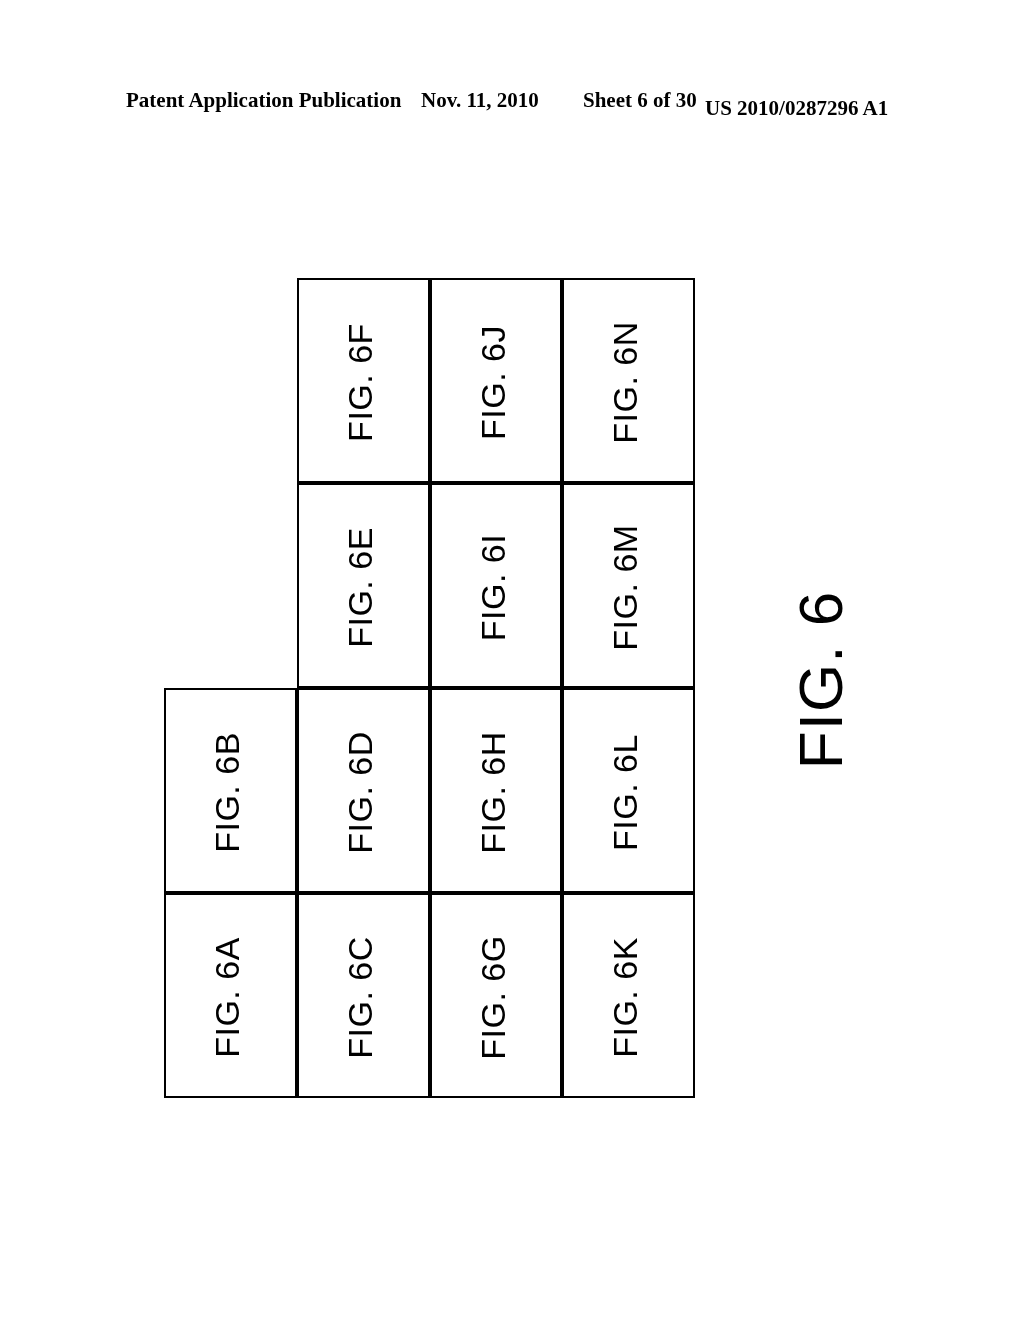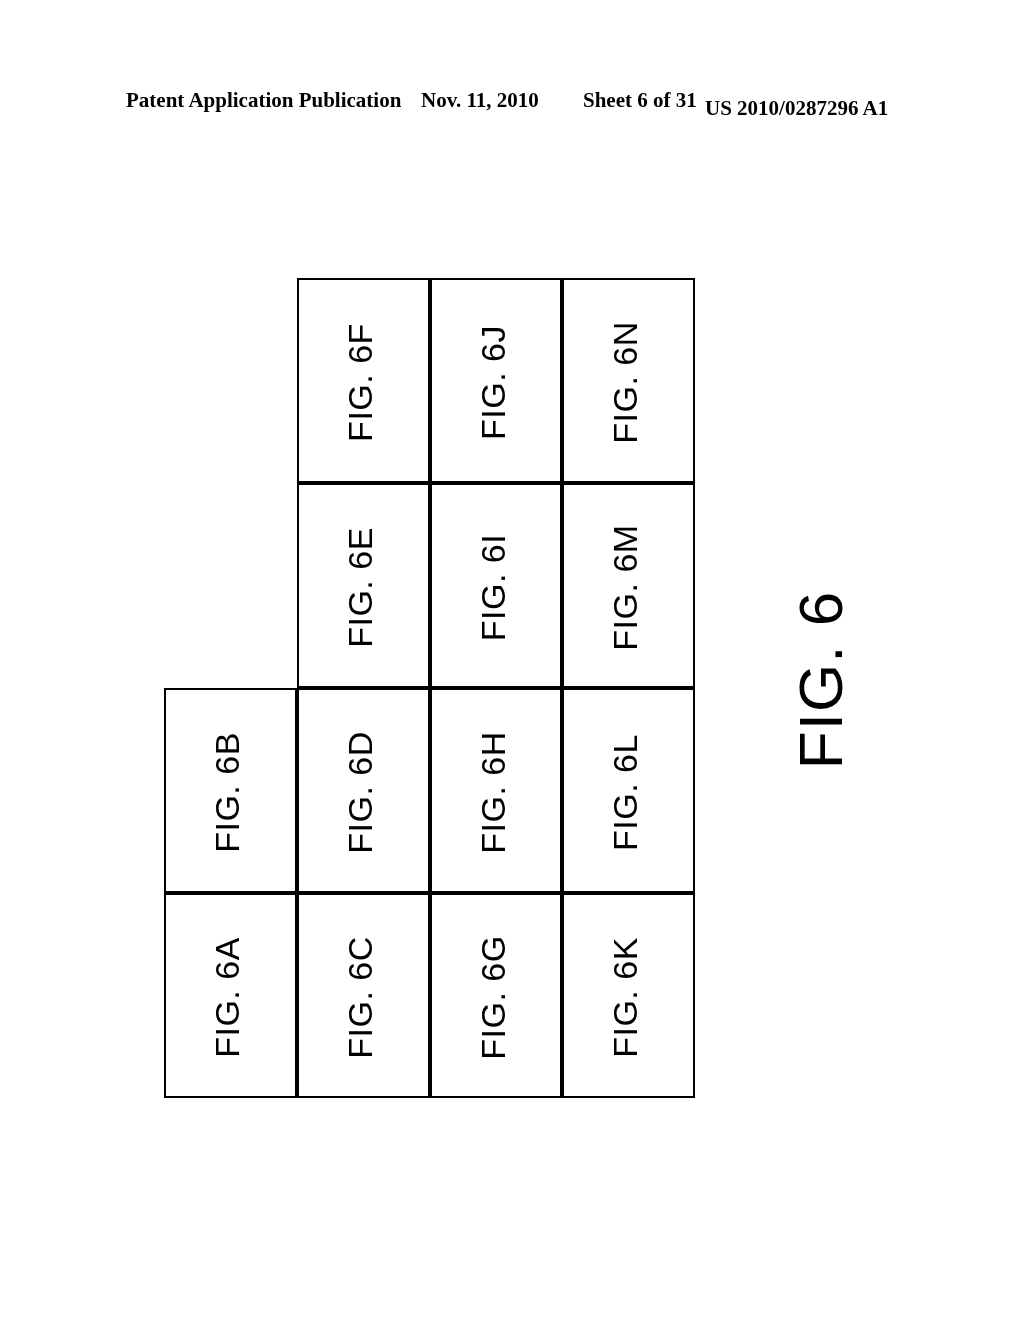--- a/index.html
+++ b/index.html
@@ -102,21 +102,21 @@
     white-space: nowrap;
     letter-spacing: 1px;
   }
 </style>
 </head>
 <body>
 
 <div id="page-header">
   <span class="hdr-text" id="hdr-publication">Patent Application Publication</span>
   <span class="hdr-text" id="hdr-date">Nov. 11, 2010</span>
-  <span class="hdr-text" id="hdr-sheet">Sheet 6 of 31</span>
+  <span class="hdr-text" id="hdr-sheet">Sheet 6 of 30</span>
   <span class="hdr-text" id="hdr-patnum">US 2010/0287296 A1</span>
 </div>
 
 <div id="figure-grid">
     <div class="grid-cell" style="left: 0px; top: 615px; width: 132.75px; height: 205px;">
       <span class="cell-label" style="width: 205px; height: 132.75px; transform: rotate(-90deg) translateX(-205px);">FIG. 6A</span>
     </div>
     <div class="grid-cell" style="left: 0px; top: 410px; width: 132.75px; height: 205px;">
       <span class="cell-label" style="width: 205px; height: 132.75px; transform: rotate(-90deg) translateX(-205px);">FIG. 6B</span>
     </div>

